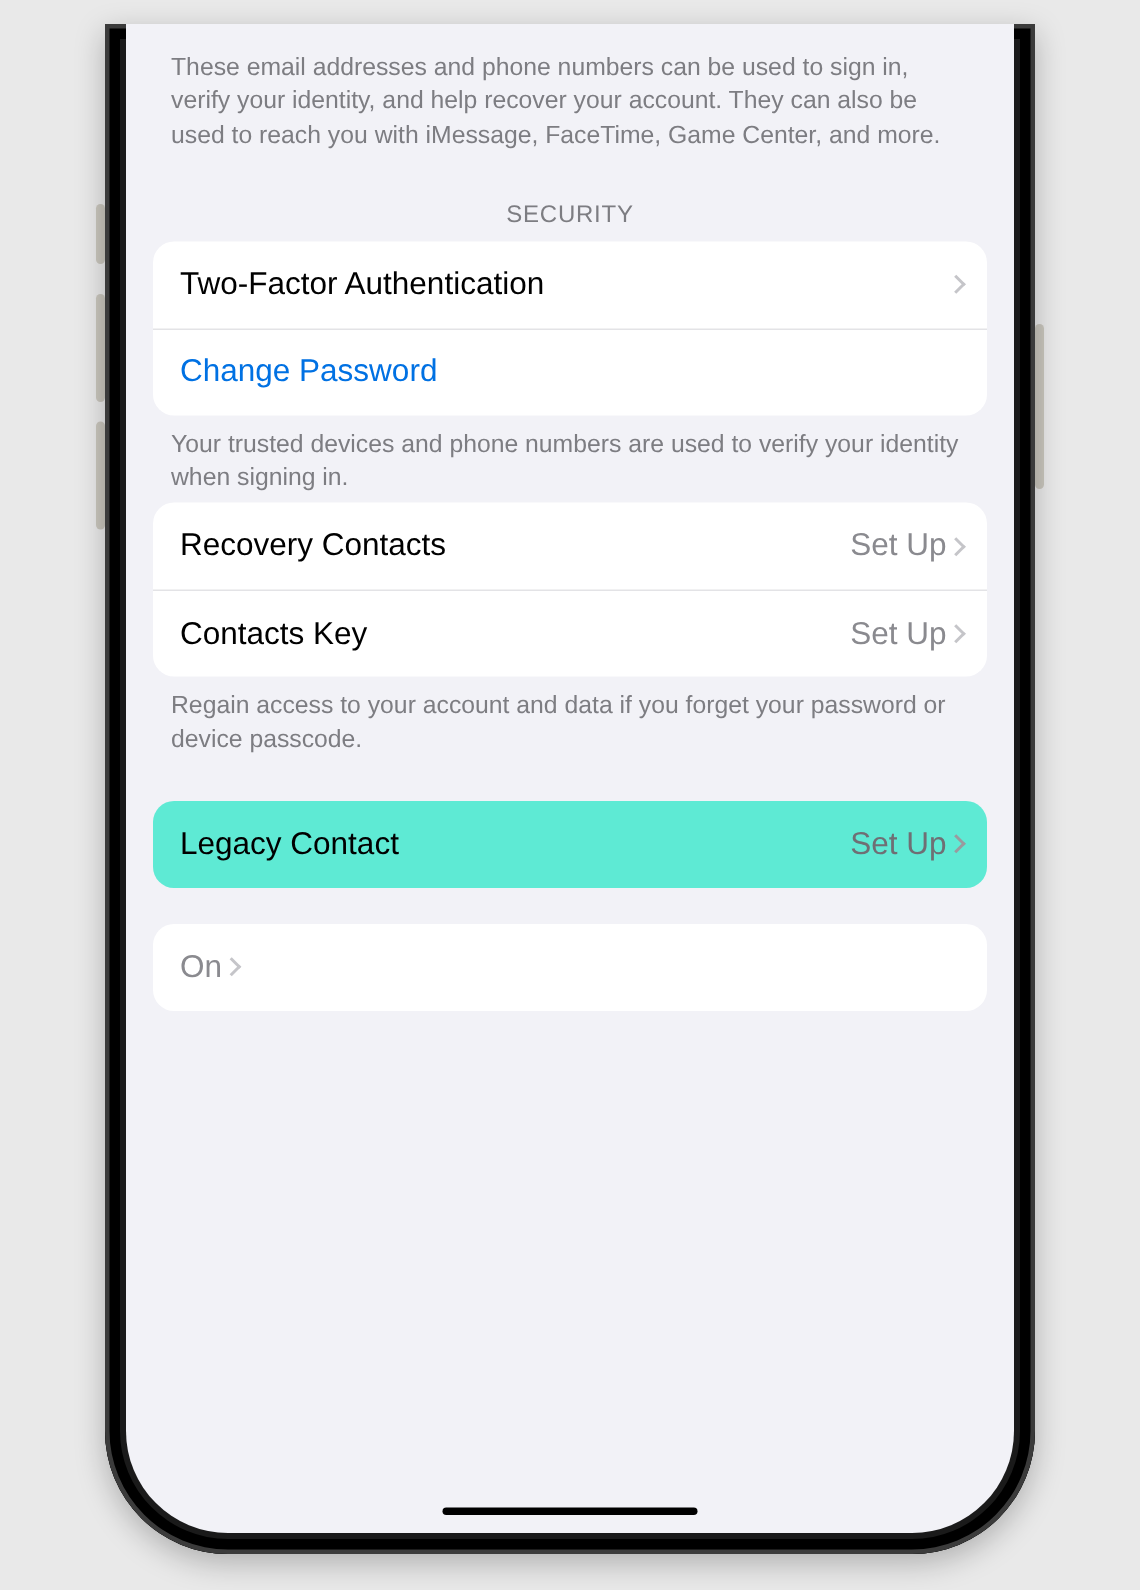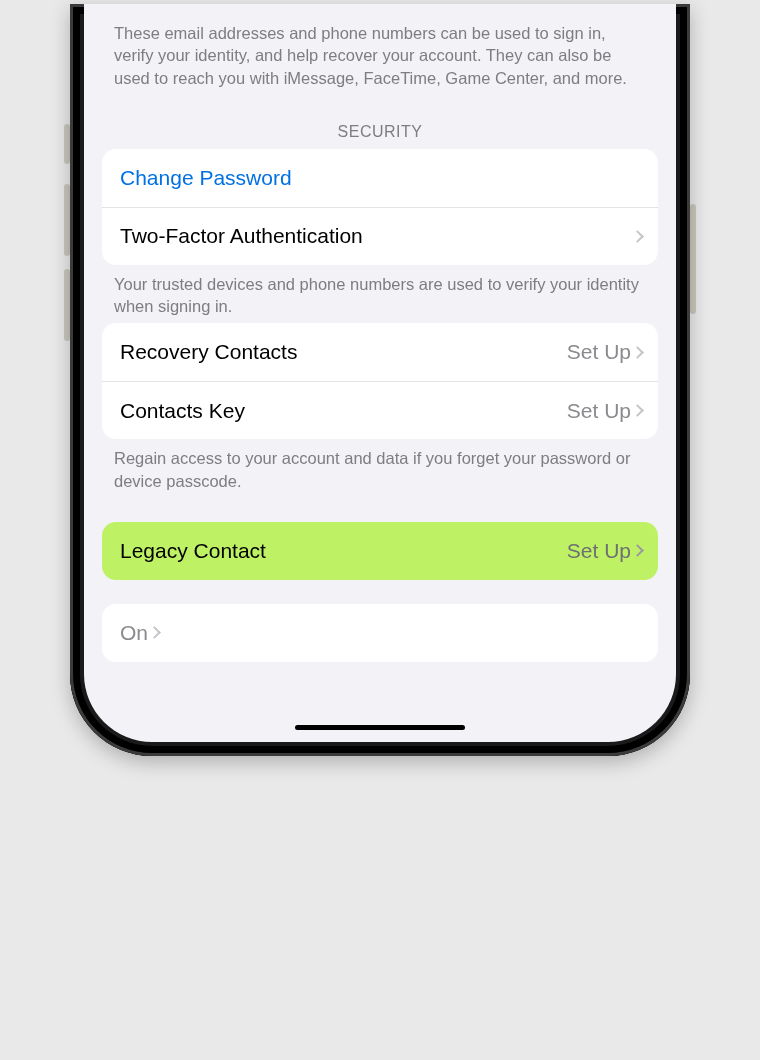--- a/index.html
+++ b/index.html
@@ -11,22 +11,22 @@
     align-items: flex-start;
     justify-content: center;
     overflow: hidden;
     border-radius: 24px;
   }
 
   
   .device {
     position: relative;
     width: 620px;
-    height: 752px;
-    margin-top: 4px;
+    height: 1020px;
+    margin-top: 16px;
   }
   .bezel {
     position: absolute;
     inset: 0;
     background: #1a1a1a;
     border-radius: 0 0 82px 82px;
     box-shadow:
       inset 0 0 0 3px #3b3b3b,
       inset 0 0 0 10px #000,
       0 6px 20px rgba(0,0,0,0.25);
@@ -68,21 +68,21 @@
     padding: 28px 12px 8px 12px;
     text-align: center;
   }
 
   .group {
     background: #ffffff;
     border-radius: 14px;
     overflow: hidden;
   }
   .group.highlight {
-    background: #bef264;
+    background: #5eead4;
   }
 
   .row {
     display: flex;
     align-items: center;
     justify-content: space-between;
     min-height: 58px;
     padding: 14px 16px 14px 18px;
     font-size: 21px;
     color: #000;
@@ -137,28 +137,28 @@
   <div class="bezel"></div>
 
   <div class="screen">
     <div class="content">
 
       <div class="footer-text">These email addresses and phone numbers can be used to sign in, verify your identity, and help recover your account. They can also be used to reach you with iMessage, FaceTime, Game Center, and more.</div>
 
       <div class="section-header">SECURITY</div>
 
       <div class="group">
+        <div class="row">
+          <span class="label">Two-Factor Authentication</span>
+          <span class="trail">
+            <span class="chevron"></span>
+          </span>
+        </div>
         <div class="row link">
           <span class="label">Change Password</span>
-        </div>
-        <div class="row">
-          <span class="label">Two-Factor Authentication</span>
-          <span class="trail">
-            <span class="chevron"></span>
-          </span>
         </div>
       </div>
 
       <div class="footer-text">Your trusted devices and phone numbers are used to verify your identity when signing in.</div>
 
 
       <div class="group">
         <div class="row">
           <span class="label">Recovery Contacts</span>
           <span class="trail">

